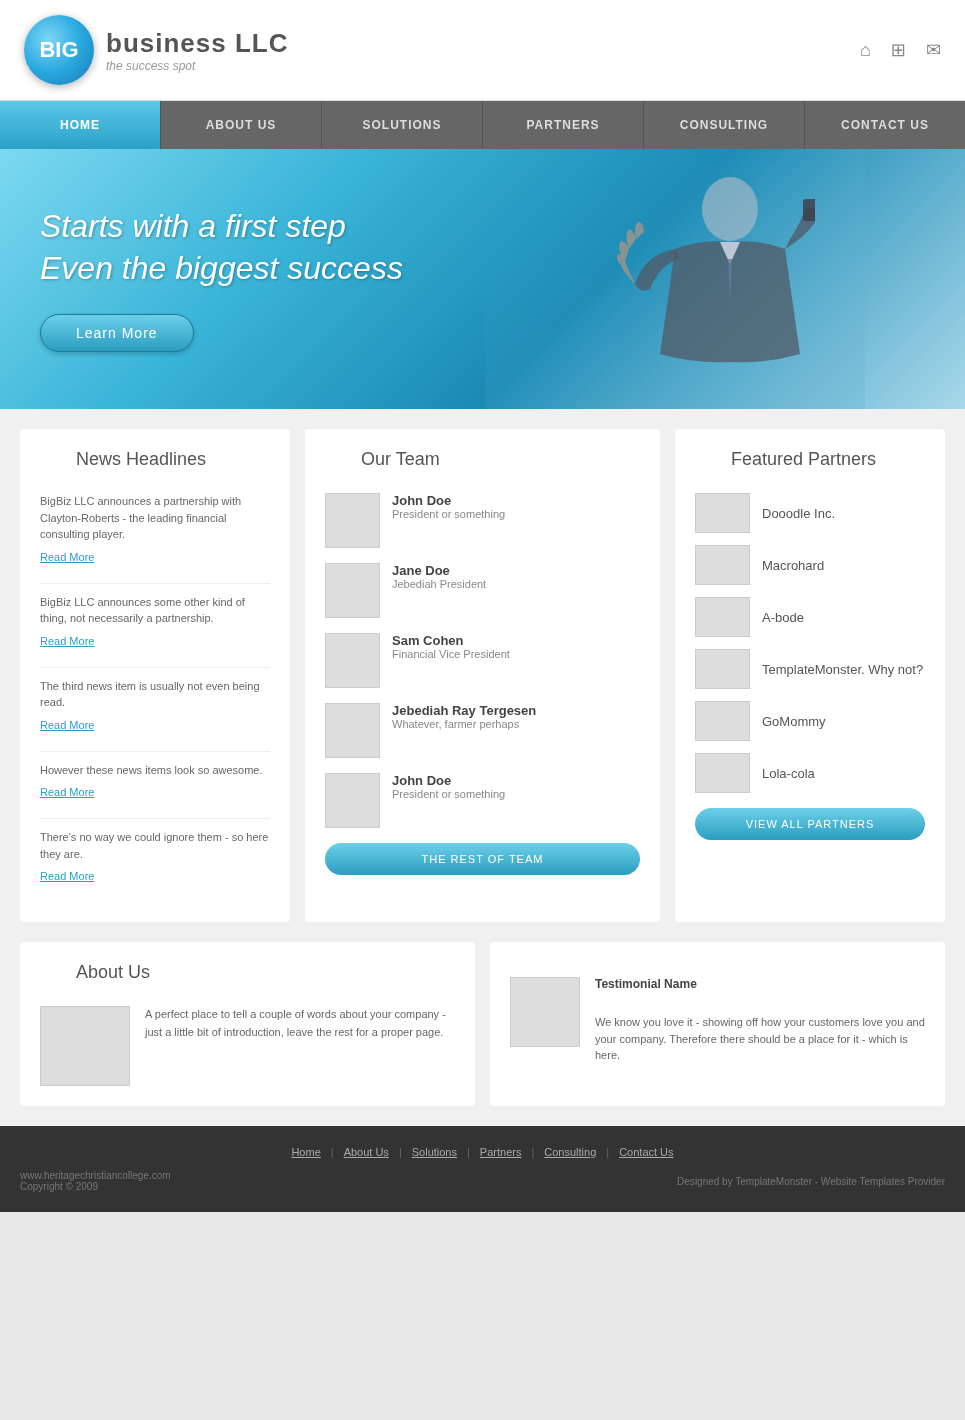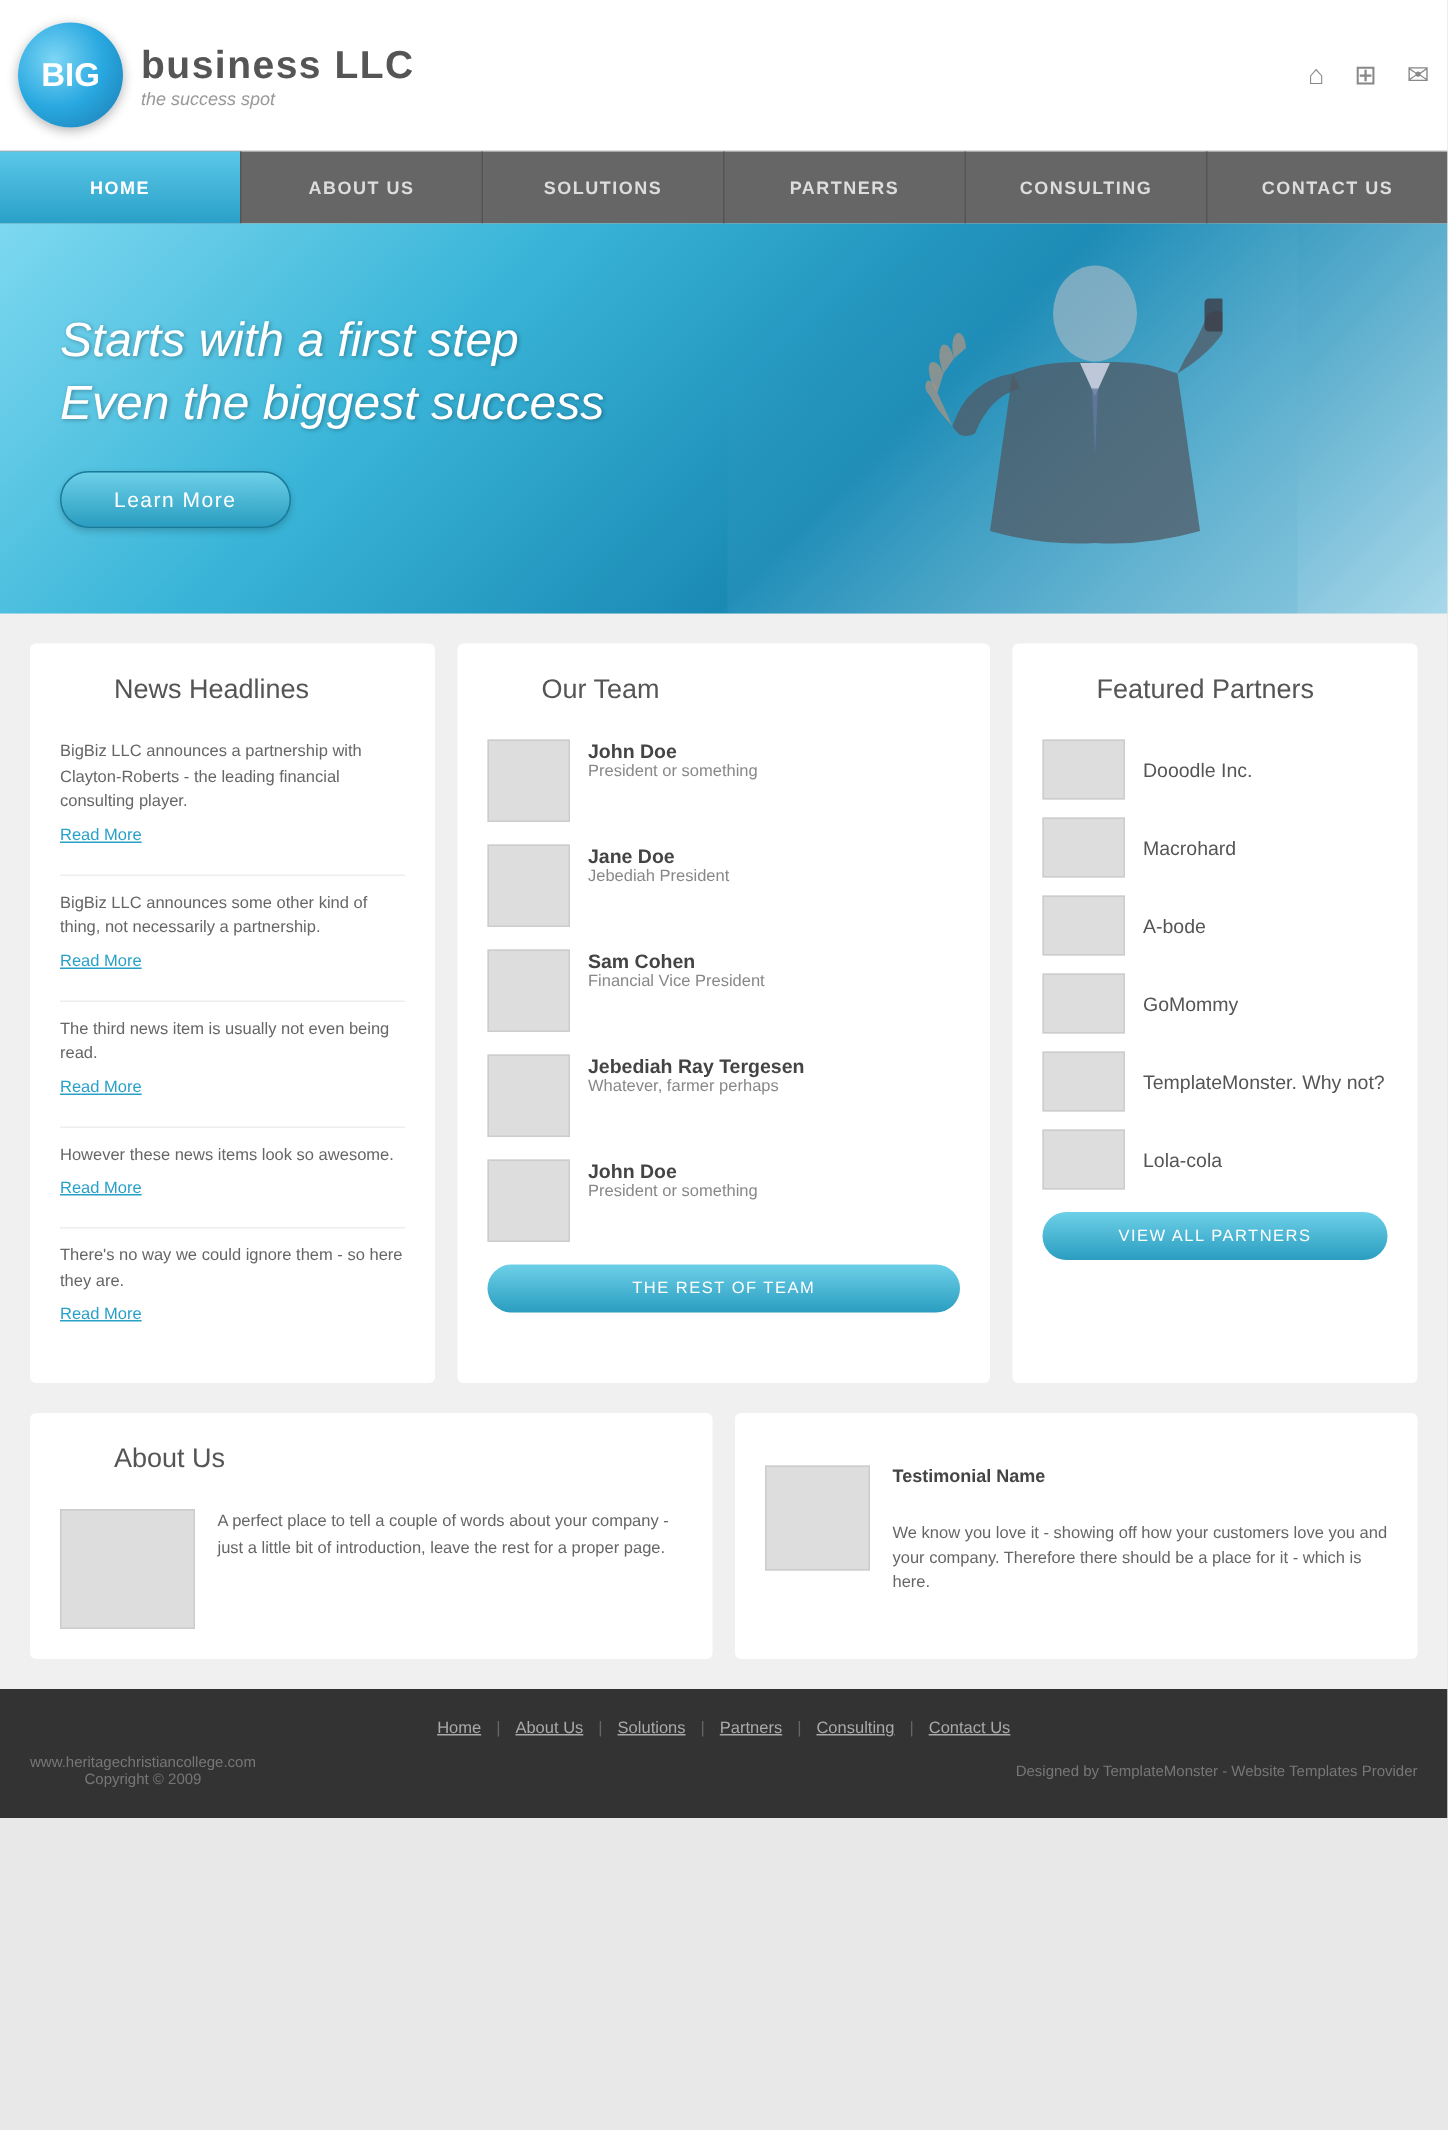--- a/index.html
+++ b/index.html
@@ -1,21 +1,21 @@
 <!DOCTYPE html>
 <html><head>
   <meta charset="utf-8">
   <style>
     * { margin: 0; padding: 0; box-sizing: border-box; }
     body { font-family: Arial, sans-serif; background: #e8e8e8; width: 965px; }
 
     
     #header {
       background: #fff;
-      padding: 15px 12px;
+      padding: 15px 24px;
       display: flex;
       align-items: center;
       justify-content: space-between;
       border-bottom: 1px solid #ddd;
     }
     #header-left { display: flex; align-items: center; gap: 12px; }
     .logo-circle {
       width: 70px; height: 70px;
       background: radial-gradient(circle at 35% 35%, #7dd6f5, #29a8e0, #1a7ab0);
       border-radius: 50%;
@@ -228,21 +228,20 @@
       align-items: center;
       gap: 10px;
       margin-bottom: 12px;
     }
     .footer-link { color: #aaa; font-size: 11px; text-decoration: underline; cursor: pointer; }
     .footer-sep { color: #666; font-size: 11px; }
     .footer-bottom {
       display: flex;
       justify-content: space-between;
       align-items: center;
-      text-align: center;
     }
     .footer-copy { color: #777; font-size: 10px; }
     .footer-credit { color: #777; font-size: 10px; }
   </style>
 </head>
 <body>
 
 <div id="header">
   <div id="header-left">
     <div class="logo-circle">
@@ -386,25 +385,25 @@
     <div class="partner-item">
       <div class="partner-logo"></div>
       <div class="partner-name">Macrohard</div>
     </div>
     <div class="partner-item">
       <div class="partner-logo"></div>
       <div class="partner-name">A-bode</div>
     </div>
     <div class="partner-item">
       <div class="partner-logo"></div>
+      <div class="partner-name">TemplateMonster. Why not?</div>
+    </div>
+    <div class="partner-item">
+      <div class="partner-logo"></div>
       <div class="partner-name">GoMommy</div>
-    </div>
-    <div class="partner-item">
-      <div class="partner-logo"></div>
-      <div class="partner-name">TemplateMonster. Why not?</div>
     </div>
     <div class="partner-item">
       <div class="partner-logo"></div>
       <div class="partner-name">Lola-cola</div>
     </div>
 
     <button class="cyan-btn">VIEW ALL PARTNERS</button>
   </div>
 
 </div>

